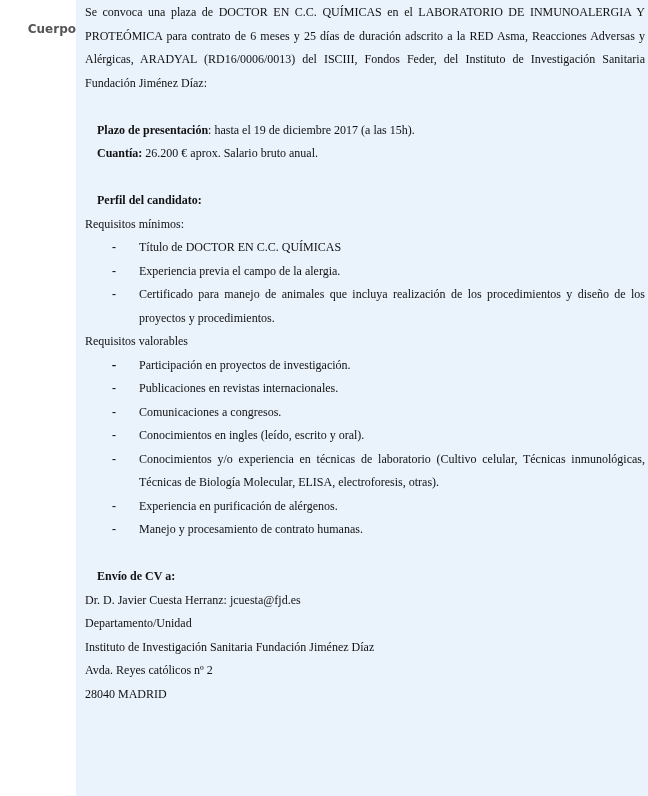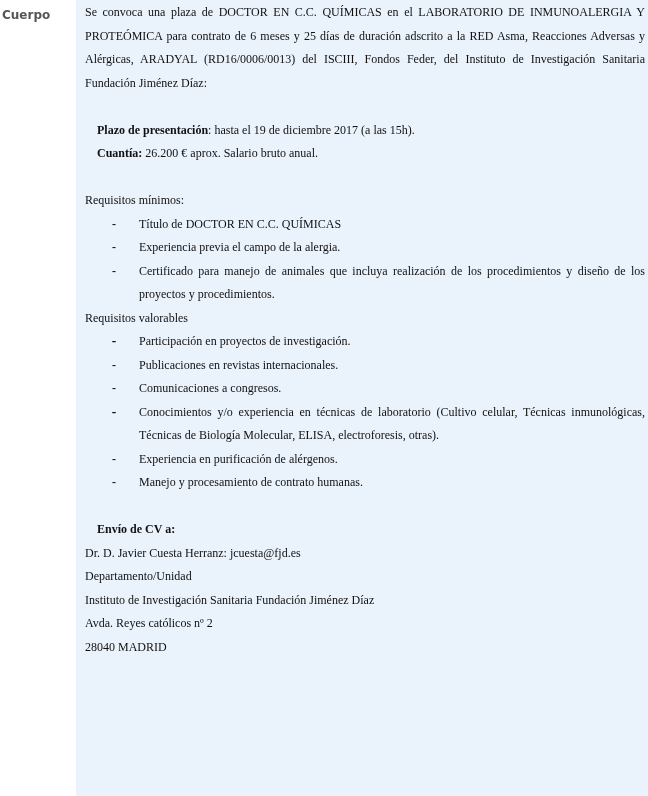--- a/index.html
+++ b/index.html
@@ -1,22 +1,23 @@
 <!DOCTYPE html>
 <html><head>
 <meta charset="utf-8">
 <style>
   html, body { margin: 0; padding: 0; background: #ffffff; }
   body { width: 648px; height: 796px; overflow: hidden; position: relative; }
   .row { display: flex; width: 648px; height: 796px; }
   .label-col {
     width: 76px; flex: 0 0 76px; background: #ffffff;
     font-family: "DejaVu Sans", sans-serif; font-weight: bold;
-    font-size: 12px; color: #555555; padding-top: 8px; box-sizing: border-box;
+    font-size: 12px; color: #555555; padding-top: 22px; box-sizing: border-box;
     padding-left: 2px;
+    text-align: right;
   }
   .content-col {
     flex: 1; background: #eaf2fc; box-sizing: border-box;
     padding: 1px 3px 0 9px;
     font-family: "Liberation Serif", serif; font-size: 12px; color: #111111;
     line-height: 23.5px;
   }
   p { margin: 0; }
   .justify { text-align: justify; }
   .gap { height: 23.5px; }
@@ -29,33 +30,34 @@
 <body>
 
 <div class="row">
   <div class="label-col">Cuerpo</div>
   <div class="content-col">
     <p class="justify">Se convoca una plaza de DOCTOR EN C.C. QUÍMICAS en el LABORATORIO DE INMUNOALERGIA  Y PROTEÓMICA para contrato de 6 meses y 25 días de duración adscrito a la RED Asma, Reacciones Adversas y Alérgicas, ARADYAL (RD16/0006/0013) del ISCIII, Fondos Feder, del Instituto de Investigación Sanitaria Fundación Jiménez Díaz:</p>
     <div class="gap"></div>
     <p><b>Plazo de presentación</b><span>: hasta el 19 de diciembre 2017 (a las 15h).</span></p>
     <p><b>Cuantía:</b><span> 26.200 €  aprox. Salario bruto anual.</span></p>
     <div class="gap"></div>
+    <p><b>Perfil del candidato:</b></p>
     <p>Requisitos mínimos:</p>
     <ul class="dash">
       <li><span class="dash-mark">-</span><span>Título de DOCTOR EN C.C. QUÍMICAS</span></li>
       <li><span class="dash-mark">-</span><span>Experiencia previa el campo de la alergia.</span></li>
       <li><span class="dash-mark">-</span><span>Certificado para manejo de animales que incluya realización de los procedimientos y diseño de los proyectos y procedimientos.</span></li>
     </ul>
     <p>Requisitos valorables</p>
     <ul class="dash">
       <li><span class="dash-mark">-</span></li>
       <li><span class="dash-mark">-</span><span>Participación en proyectos de investigación.</span></li>
       <li><span class="dash-mark">-</span><span>Publicaciones en revistas internacionales.</span></li>
       <li><span class="dash-mark">-</span><span>Comunicaciones a congresos.</span></li>
-      <li><span class="dash-mark">-</span></li>
+      <li><span class="dash-mark">-</span><span>Conocimientos en ingles (leído, escrito y oral).</span></li>
       <li><span class="dash-mark">-</span><span>Conocimientos y/o experiencia en técnicas de laboratorio (Cultivo celular, Técnicas inmunológicas, Técnicas de Biología Molecular, ELISA, electroforesis, otras).</span></li>
       <li><span class="dash-mark">-</span><span>Experiencia en purificación de alérgenos.</span></li>
       <li><span class="dash-mark">-</span><span>Manejo y procesamiento de contrato humanas.</span></li>
     </ul>
     <div class="gap"></div>
     <p><b>Envío de CV a:</b></p>
     <p>Dr. D. Javier Cuesta Herranz:  jcuesta@fjd.es</p>
     <p>Departamento/Unidad</p>
     <p>Instituto de Investigación Sanitaria Fundación Jiménez Díaz</p>
     <p>Avda. Reyes católicos nº 2</p>

